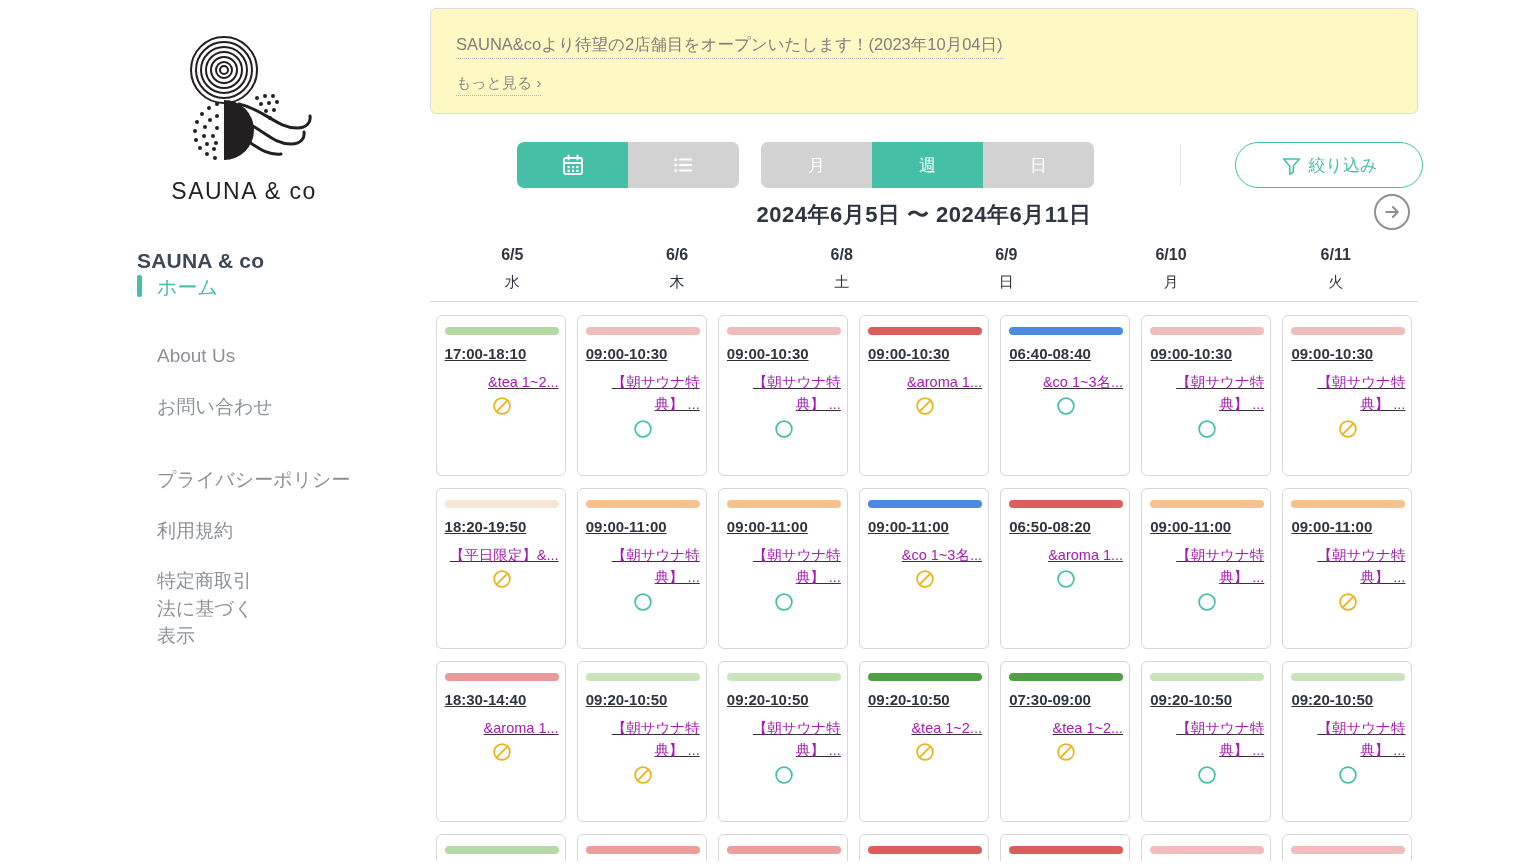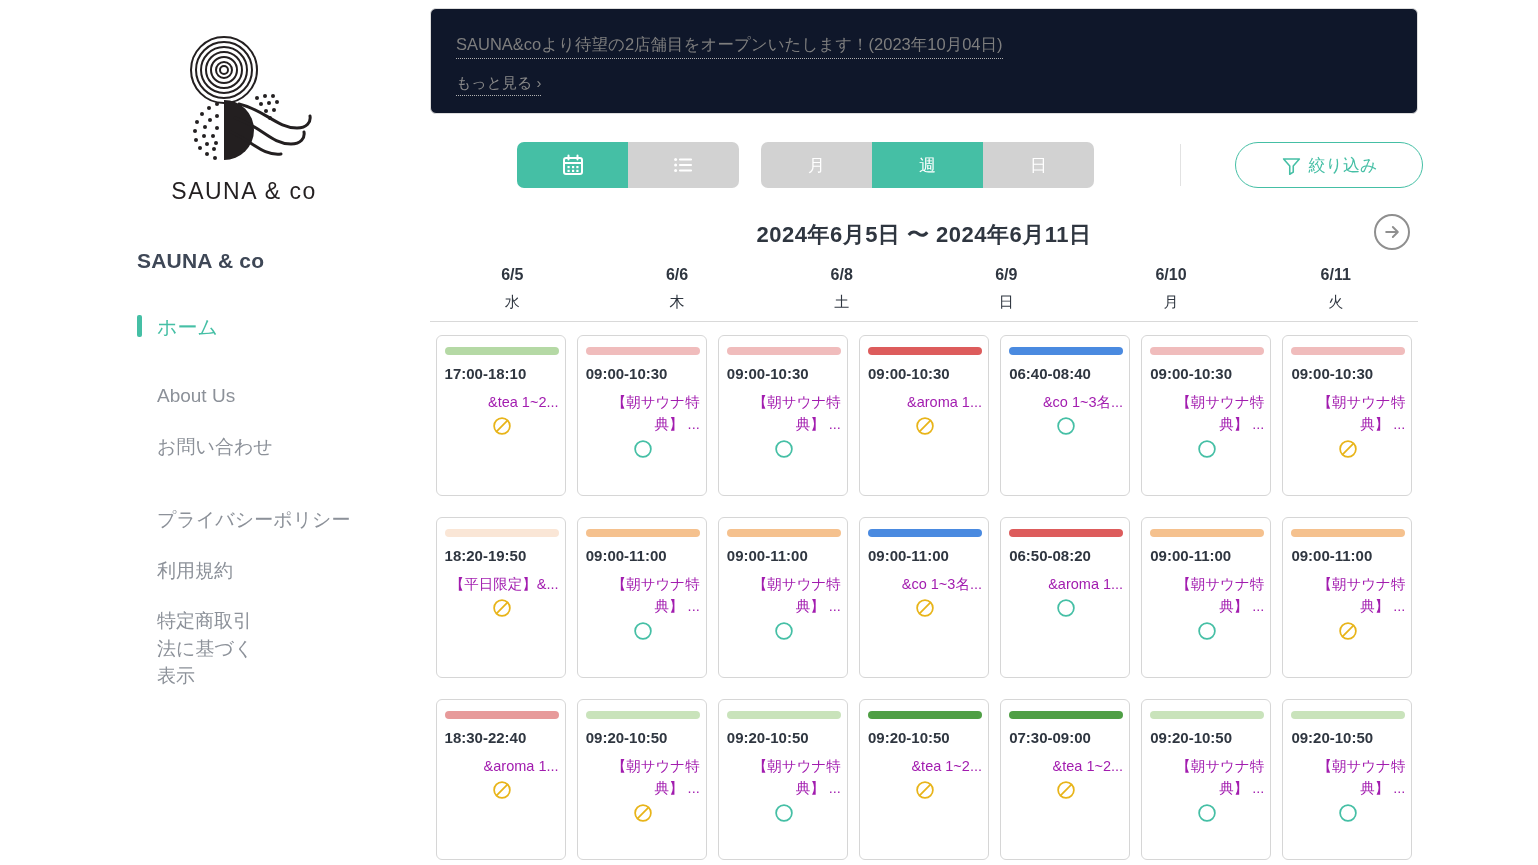--- a/index.html
+++ b/index.html
@@ -17,21 +17,21 @@
   .logo-box {
     width: 214px; height: 210px; margin: 8px 0 0 128px;
     display: flex; flex-direction: column; align-items: center; justify-content: center;
   }
   .logo-mark { width: 150px; height: 140px; }
   .logo-word { margin-top: 2px; }
   .site-title {
     margin: 22px 0 0 128px;
     font-size: 21px; font-weight: bold; color: #3e4756; letter-spacing: .2px;
   }
-  .nav { margin-top: 40px; }
+  .nav { }
   .nav-item {
     display: flex; align-items: flex-start;
     font-size: 19px; color: #8c9199; line-height: 1.45;
     padding: 0 0 0 148px; margin-bottom: 23px; cursor: pointer;
     position: relative; max-width: 400px;
   }
   .nav-item.active { color: #45bfa5; font-size: 20px; }
   .nav-item.active::before {
     content: ""; position: absolute; left: 128px; top: 2px;
     width: 5px; height: 22px; background: #45bfa5; border-radius: 2px;
@@ -39,21 +39,21 @@
   .nav-item.home { margin-bottom: 40px; }
   .nav-gap { height: 23px; }
   .nav-item .txt { display:block; }
 
   
   .main { flex: 1 1 auto; padding: 0; position: relative; }
 
   .notice {
     margin: 8px 30px 0 0; width: 988px;
     border: 1px solid #dddddd; border-radius: 6px;
-    height: 106px; padding: 26px 32px 0 25px; background: #0f172a;
+    height: 106px; padding: 26px 32px 0 25px; background: #fef9c3;
   }
   .notice-link {
     font-size: 16.5px; color: #7e7e7e;
     border-bottom: 1px dotted #b0b0b0; display: inline-block;
     padding-bottom: 3px; cursor: pointer; line-height: 1.2;
   }
   .notice-more-wrap { text-align: left; margin-top: 15px; }
   .notice-more {
     font-size: 15px; color: #8a8a8a; display: inline-block;
     border-bottom: 1px dotted #b0b0b0; padding-bottom: 2px; cursor: pointer;
@@ -78,40 +78,40 @@
   }
   .filter-btn {
     margin-left: 54px; width: 188px; height: 46px; border-radius: 24px;
     border: 1.6px solid #45bfa5; background: #fff; color: #45bfa5;
     display: flex; align-items: center; justify-content: center; gap: 7px;
     font-size: 17px; cursor: pointer; font-family: inherit;
   }
 
   .range-row {
     display: flex; align-items: flex-start; justify-content: center;
-    margin-top: 32px; position: relative; width: 988px;
+    margin-top: 12px; position: relative; width: 988px;
   }
   .range-title { font-size: 22px; font-weight: bold; color: #2f3640; letter-spacing: .5px; }
   .next-btn {
     position: absolute; right: 8px; top: -6px;
     width: 36px; height: 36px; border-radius: 50%;
     border: 2px solid #8f8f8f; display: flex; align-items: center; justify-content: center;
     cursor: pointer; background: #fff;
   }
 
   .daygrid { width: 988px; margin-top: 16px; }
   .dayhead { display: flex; border-bottom: 1px solid #d9d9d9; padding-bottom: 9px; }
   .dayhead .col {
     flex: 1 1 0; text-align: center;
   }
   .dayhead .dnum { font-size: 16px; font-weight: bold; color: #2f3640; }
   .dayhead .dwk { font-size: 15px; color: #2f3640; margin-top: 9px; }
 
   .cal-body { width: 988px; height: 546px; overflow: hidden; margin-top: 13px; }
-  .cal-row { display: flex; margin-bottom: 21px; }
+  .cal-row { display: flex; margin-bottom: 12px; text-decoration: underline; }
   .cal-col { flex: 1 1 0; display: flex; justify-content: center; }
   .card {
     width: 130px; height: 161px;
     border: 1px solid #d6d6d6; border-radius: 6px; background: #fff;
     padding: 11px 8px 0 8px; cursor: pointer;
     display: flex; flex-direction: column; align-items: flex-start;
   }
   .card .bar { width: 114px; height: 8px; border-radius: 5px; }
   .card .time { font-size: 15px; font-weight: bold; color: #2f3640; margin-top: 10px; }
   .card .title {
@@ -446,21 +446,21 @@
                     <circle cx="12" cy="12" r="8.6" fill="none" stroke="#e8b419" stroke-width="1.9"></circle>
                     <path d="M6.2 17.8 17.8 6.2" stroke="#e8b419" stroke-width="1.9" stroke-linecap="round"></path>
                   </svg></div>
               </div>
             </div>
           </div>
           <div class="cal-row">
             <div class="cal-col">
               <div class="card">
                 <div class="bar" style="background:#e79a9a"></div>
-                <div class="time">18:30-22:40</div>
+                <div class="time">18:30-14:40</div>
                 <div class="title">&amp;aroma 1...</div>
                 <div class="status"><svg width="22" height="22" viewBox="0 0 24 24">
                     <circle cx="12" cy="12" r="8.6" fill="none" stroke="#e8b419" stroke-width="1.9"></circle>
                     <path d="M6.2 17.8 17.8 6.2" stroke="#e8b419" stroke-width="1.9" stroke-linecap="round"></path>
                   </svg></div>
               </div>
             </div>
             <div class="cal-col">
               <div class="card">
                 <div class="bar" style="background:#c9e3bb"></div>

